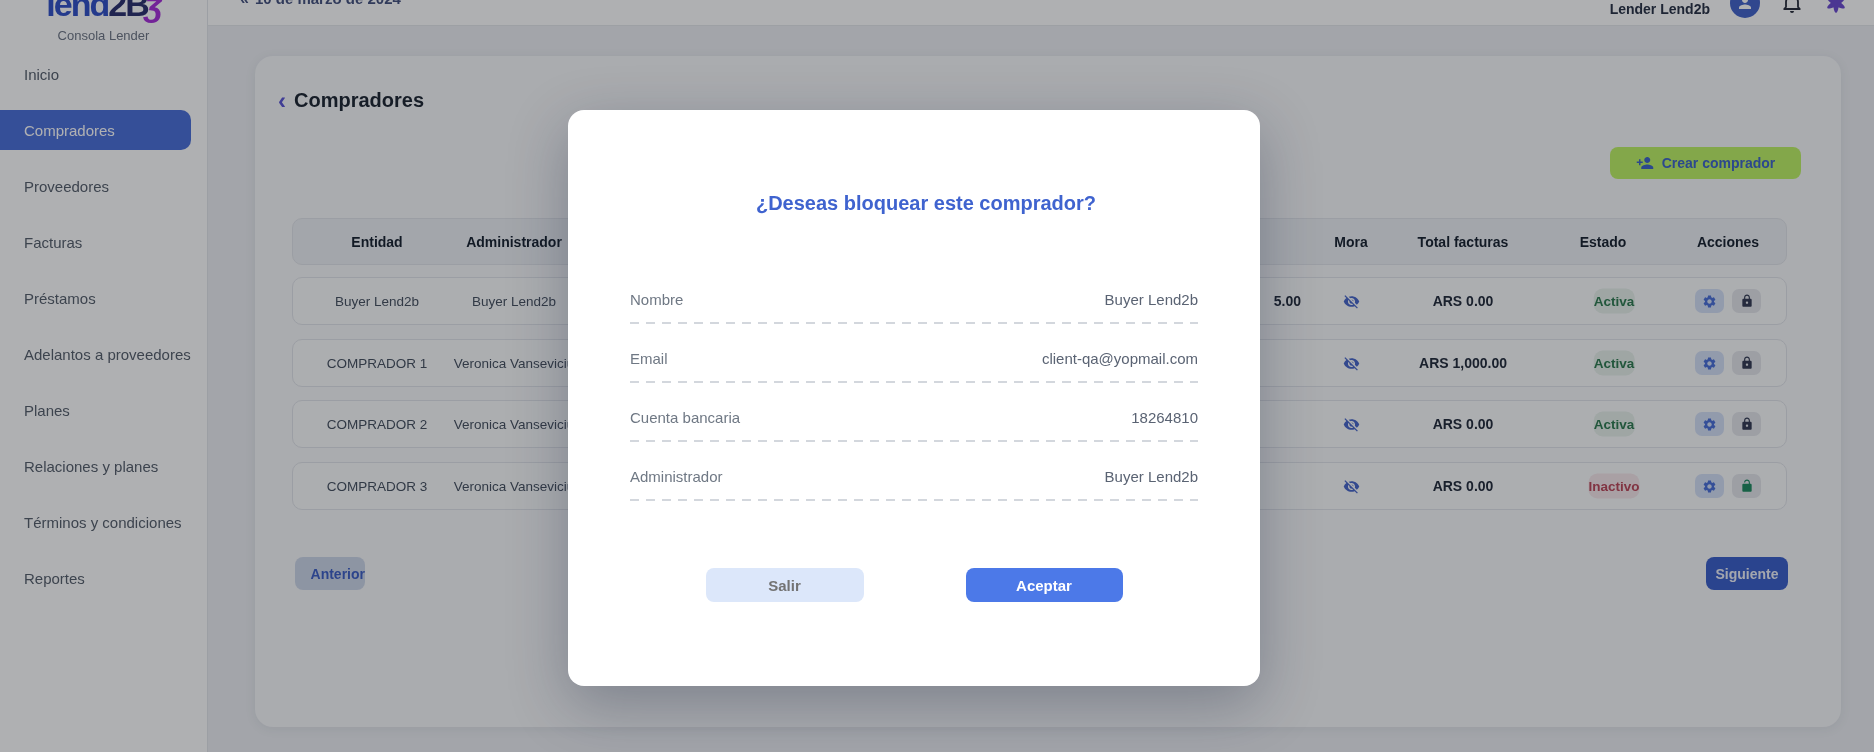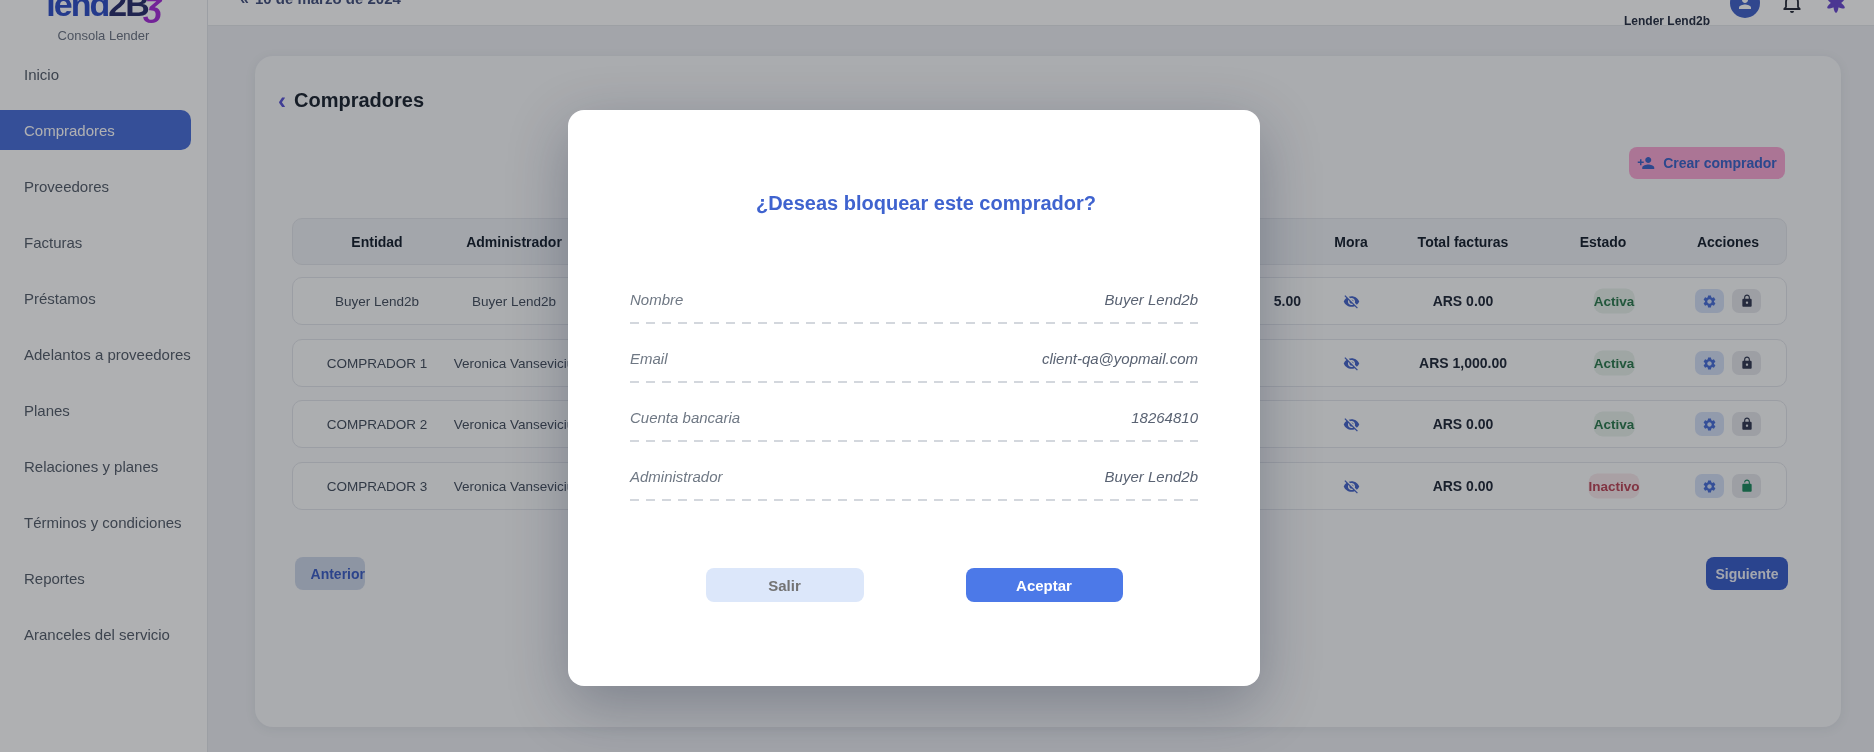--- a/index.html
+++ b/index.html
@@ -18,31 +18,31 @@
   .nav { position:absolute; top:54px; left:0; right:0; list-style:none; }
   .nav li { height:40px; margin-bottom:16px; display:flex; align-items:center; padding-left:24px; font-size:15px; color:#555e6b; cursor:pointer; }
   .nav li.active { width:191px; background:#4a6fd9; color:#ffffff; border-radius:0 10px 10px 0; }
 
   
   .main { position:absolute; left:208px; top:0; right:0; bottom:0; }
   .topbar { position:relative; height:26px; background:#ffffff; border-bottom:1px solid #e4e7eb; overflow:hidden; }
   .tb-date { position:absolute; left:32px; top:-10px; font-size:15px; font-weight:600; color:#44517e; white-space:nowrap; }
   .tb-date .back { font-size:16px; margin-right:6px; color:#44517e; }
   .tb-user { position:absolute; right:26px; top:-12px; display:flex; align-items:center; gap:20px; }
-  .tb-user .uname { font-size:12px; font-weight:600; color:#273044; position:relative; top:18px; }
+  .tb-user .uname { font-size:14px; font-weight:600; color:#273044; position:relative; top:6px; }
   .avatar { width:30px; height:30px; border-radius:50%; background:#4263c9; display:flex; align-items:center; justify-content:center; }
   .icon-btn { background:none; border:none; cursor:pointer; display:flex; align-items:center; }
 
   
   .content { position:absolute; left:0; right:0; top:26px; bottom:0; background:#edeff3; }
   .card { position:absolute; left:47px; top:30px; width:1586px; height:671px; background:#f8f9fb; border-radius:18px; box-shadow:0 2px 12px rgba(30,40,60,.07); }
   .page-head { position:absolute; left:23px; top:33px; display:flex; align-items:center; gap:8px; }
   .chev { color:#5a54d4; font-size:24px; font-weight:700; line-height:20px; cursor:pointer; }
   .page-title { font-size:20px; font-weight:700; color:#1b2430; }
-  .create-btn { position:absolute; right:56px; top:91px; width:156px; height:32px; border:none; border-radius:8px; background:#f9a8d4; color:#3c64c8; font-size:14px; font-weight:700; display:flex; align-items:center; justify-content:center; gap:8px; cursor:pointer; font-family:inherit; }
+  .create-btn { position:absolute; right:40px; top:91px; width:191px; height:32px; border:none; border-radius:8px; background:#bef264; color:#3c64c8; font-size:14px; font-weight:700; display:flex; align-items:center; justify-content:center; gap:8px; cursor:pointer; font-family:inherit; }
 
   
   .thead { position:absolute; left:37px; top:162px; width:1495px; height:47px; background:#eef1f5; border:1px solid #e2e5ea; border-radius:10px; font-weight:700; font-size:14px; color:#16202e; }
   .trow  { position:absolute; left:37px; width:1495px; height:48px; background:#fbfcfd; border:1px solid #e2e5ea; border-radius:10px; font-size:13.5px; color:#45505f; }
   .r0 { top:221px; } .r1 { top:283px; } .r2 { top:344px; } .r3 { top:406px; }
   .cc { position:absolute; top:50%; transform:translate(-50%,-50%); white-space:nowrap; }
   .c-ent { left:84px; } .c-adm { left:221px; } .c-mora { left:1058px; } .c-tot { left:1170px; } .c-est { left:1310px; } .c-acc { left:1435px; }
   .amount { font-weight:700; font-size:14px; color:#222b3a; }
   .partial { position:absolute; top:50%; left:1008px; transform:translate(-100%,-50%); font-weight:700; font-size:14px; color:#222b3a; }
   .eye-btn { background:none; border:none; cursor:pointer; display:flex; align-items:center; justify-content:center; width:28px; height:24px; }
@@ -57,21 +57,21 @@
   
   .pg { position:absolute; top:501px; height:33px; border:none; border-radius:8px; font-size:14px; font-weight:700; cursor:pointer; font-family:inherit; }
   .pg.prev { left:40px; width:70px; background:#cdd7e9; color:#3d5fc5;text-align:right; }
   .pg.next { left:1451px; width:82px; background:#3a5ec9; color:#eef1fa; }
 
   
   .overlay { position:absolute; inset:0; background:rgba(12,14,22,0.33); z-index:50; }
   .modal { position:absolute; left:568px; top:110px; width:692px; height:576px; background:#ffffff; border-radius:16px; box-shadow:0 18px 60px rgba(20,30,60,.30); z-index:60; }
   .modal-title { position:absolute; top:82px; left:0; right:0; text-align:center; font-size:20px; font-weight:700; color:#3f63cf;padding-left:24px; }
   .fields { position:absolute; left:62px; right:62px; top:181px; }
-  .field { margin-bottom:26px;font-style:italic; }
+  .field { margin-bottom:26px; }
   .frow { display:flex; justify-content:space-between; font-size:15px; margin-bottom:14px; }
   .flabel { color:#6f7884; }
   .fvalue { color:#5a6373; }
   .dash { height:2px; background:repeating-linear-gradient(90deg,#d3d7dd 0 9px,transparent 9px 16px); }
   .modal-actions { position:absolute; top:458px; left:0; right:0; display:flex; justify-content:center; gap:102px; }
   .mbtn { height:34px; border:none; border-radius:8px; font-size:15px; font-weight:600; cursor:pointer; font-family:inherit; }
   .mbtn.salir { width:158px; background:#dce7fa; color:#737373; }
   .mbtn.aceptar { width:157px; background:#4c79e8; color:#ffffff; }
 </style>
 </head>
@@ -90,21 +90,20 @@
       <li>Inicio</li>
       <li class="active">Compradores</li>
       <li>Proveedores</li>
       <li>Facturas</li>
       <li>Préstamos</li>
       <li>Adelantos a proveedores</li>
       <li>Planes</li>
       <li>Relaciones y planes</li>
       <li>Términos y condiciones</li>
       <li>Reportes</li>
-      <li>Aranceles del servicio</li>
     </ul>
   </aside>
 
   <div class="main">
     <header class="topbar">
       <div class="tb-date">
         <span class="back">«</span><span>10 de marzo de 2024</span>
       </div>
       <div class="tb-user">
         <span class="uname">Lender Lend2b</span>

